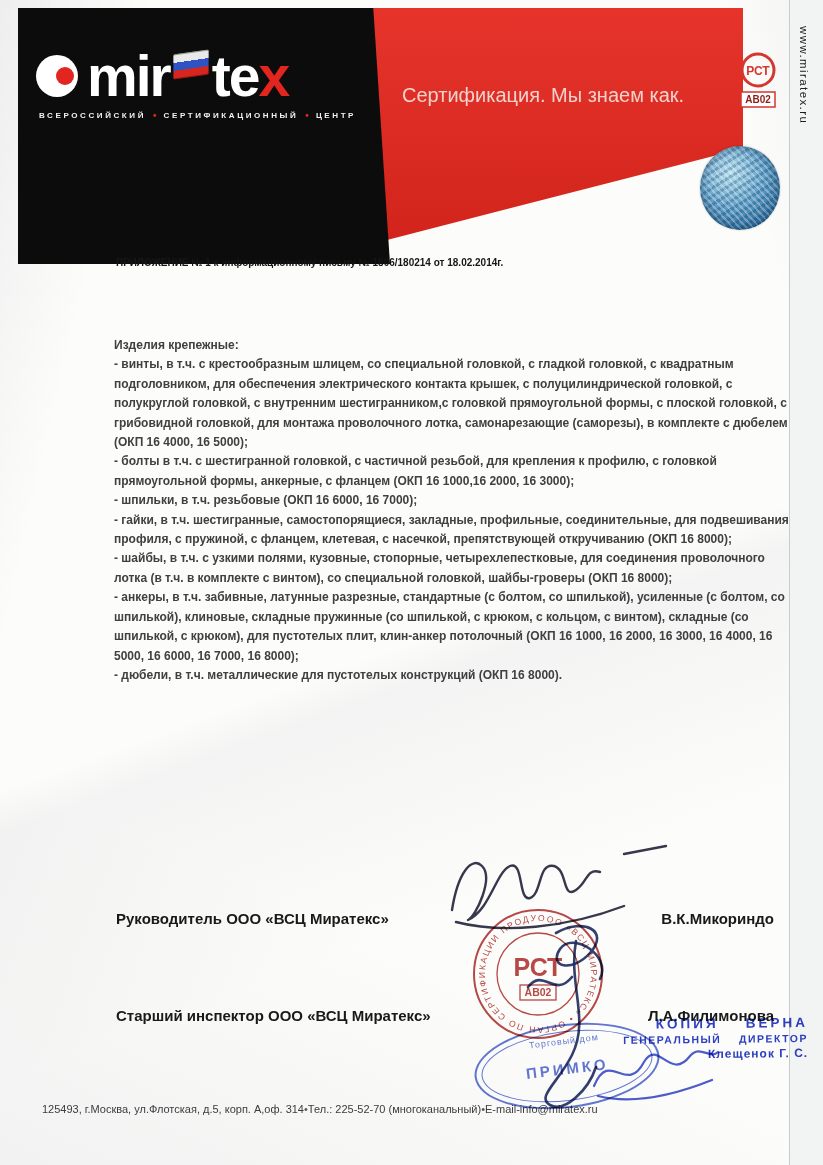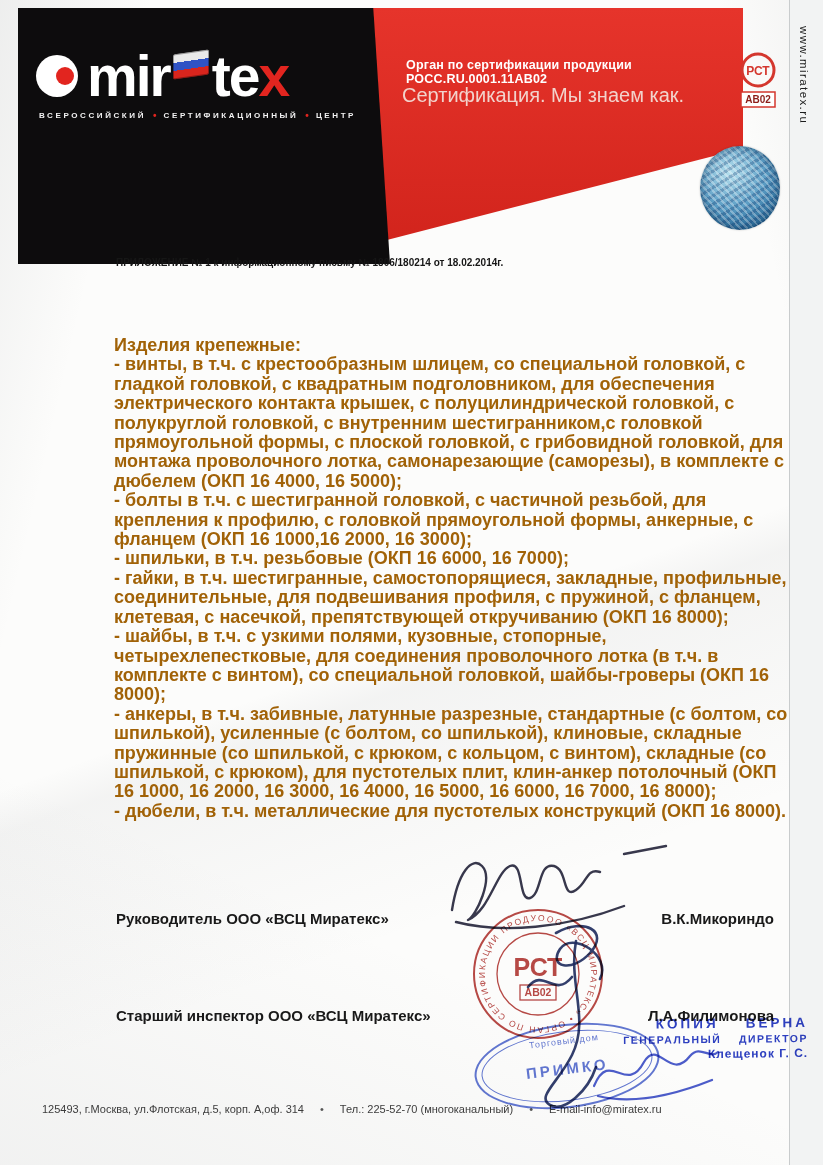--- a/index.html
+++ b/index.html
@@ -43,21 +43,21 @@
   .rst-badge { position:absolute; left:735px; top:50px; width:46px; height:62px; z-index:3; }
   .hologram { position:absolute; left:700px; top:146px; width:80px; height:84px; border-radius:50%; z-index:3;
     background:
       repeating-linear-gradient(48deg, rgba(255,255,255,.30) 0 2px, rgba(255,255,255,0) 2px 5px),
       repeating-linear-gradient(-32deg, rgba(18,56,110,.28) 0 3px, rgba(0,0,0,0) 3px 7px),
       radial-gradient(circle at 38% 32%, #b6e0ee, #5e9fc6 45%, #2e6f9d 75%, #1d5c88);
     box-shadow:inset 0 0 9px rgba(8,38,70,.55), 0 0 2px rgba(0,0,0,.25); }
 
   
   .doc-title { position:absolute; left:116px; top:257px; width:672px; font-size:10px; font-weight:700; color:#161616; z-index:2; }
-  .doc-body  { position:absolute; left:114px; top:336px; width:676px; font-size:18px; font-weight:700; color:#a16207; line-height:19.4px; z-index:2; }
+  .doc-body  { position:absolute; left:114px; top:336px; width:676px; font-size:12px; font-weight:700; color:#404040; line-height:19.4px; z-index:2; }
   .doc-body p { margin:0; }
 
   .sig-row { position:absolute; left:116px; width:662px; display:flex; justify-content:space-between; font-size:15px; font-weight:700; color:#191919; z-index:2; padding-right:4px; }
   .sig-row.r1 { top:910px;text-align:center; }
   .sig-row.r2 { top:1007px; }
 
   
   .stamp-red { position:absolute; left:470px; top:906px; width:136px; height:136px; z-index:4; mix-blend-mode:multiply; opacity:.92; }
   .stamp-oval { position:absolute; left:474px; top:1024px; width:186px; height:84px; z-index:3; transform:rotate(-7deg); mix-blend-mode:multiply; opacity:.8; }
   .stamp-oval .outer { position:absolute; inset:0; border:2px solid #3a55c8; border-radius:50%; }
@@ -74,21 +74,21 @@
   .sig { position:absolute; z-index:5; mix-blend-mode:multiply; }
   .sig path { fill:none; stroke-linecap:round; stroke-linejoin:round; }
   .sig1 { left:438px; top:832px; width:240px; height:105px; }
   .sig1 path { stroke:#15152e; stroke-width:2.4; opacity:.85; }
   .sig2 { left:492px; top:915px; width:175px; height:200px; }
   .sig2 path { stroke:#1d2a5e; stroke-width:2.6; opacity:.9; }
   .sig3 { left:582px; top:1038px; width:145px; height:70px; }
   .sig3 path { stroke:#2e41c3; stroke-width:2.2; opacity:.85; }
 
   
-  .footer { position:absolute; left:42px; top:1103px; width:742px; display:flex; gap:16px; align-items:center; font-size:11px; color:#3c3c3c; z-index:2; white-space:nowrap; }
+  .footer { position:absolute; left:42px; top:1103px; width:742px; display:flex; align-items:center; font-size:11px; color:#3c3c3c; z-index:2; white-space:nowrap; }
   .footer .sep { color:#555; }
 </style>
 </head>
 <body>
 
 <div class="page">
 
   <div class="hdr-black">
     <div class="logo-row">
       <span class="logo-circle">
@@ -102,21 +102,20 @@
     <div class="logo-tagline">
       <span>ВСЕРОССИЙСКИЙ</span>
       <span class="dot">•</span>
       <span>СЕРТИФИКАЦИОННЫЙ</span>
       <span class="dot">•</span>
       <span>ЦЕНТР</span>
     </div>
   </div>
 
   <div class="hdr-red">
-    <div class="authority">Орган по сертификации продукции РОСС.RU.0001.11АВ02</div>
     <div class="slogan">Сертификация. Мы знаем как.</div>
   </div>
 
   <div class="right-strip">
     <div class="site-vertical">www.miratex.ru</div>
   </div>
 
   <svg class="rst-badge" viewBox="0 0 46 62">
     <circle cx="23" cy="20" r="16" fill="none" stroke="#d4372e" stroke-width="3"></circle>
     <text x="23" y="25" text-anchor="middle" font-size="12" font-weight="bold" fill="#d4372e" font-family="Liberation Sans, sans-serif">РСТ</text>

